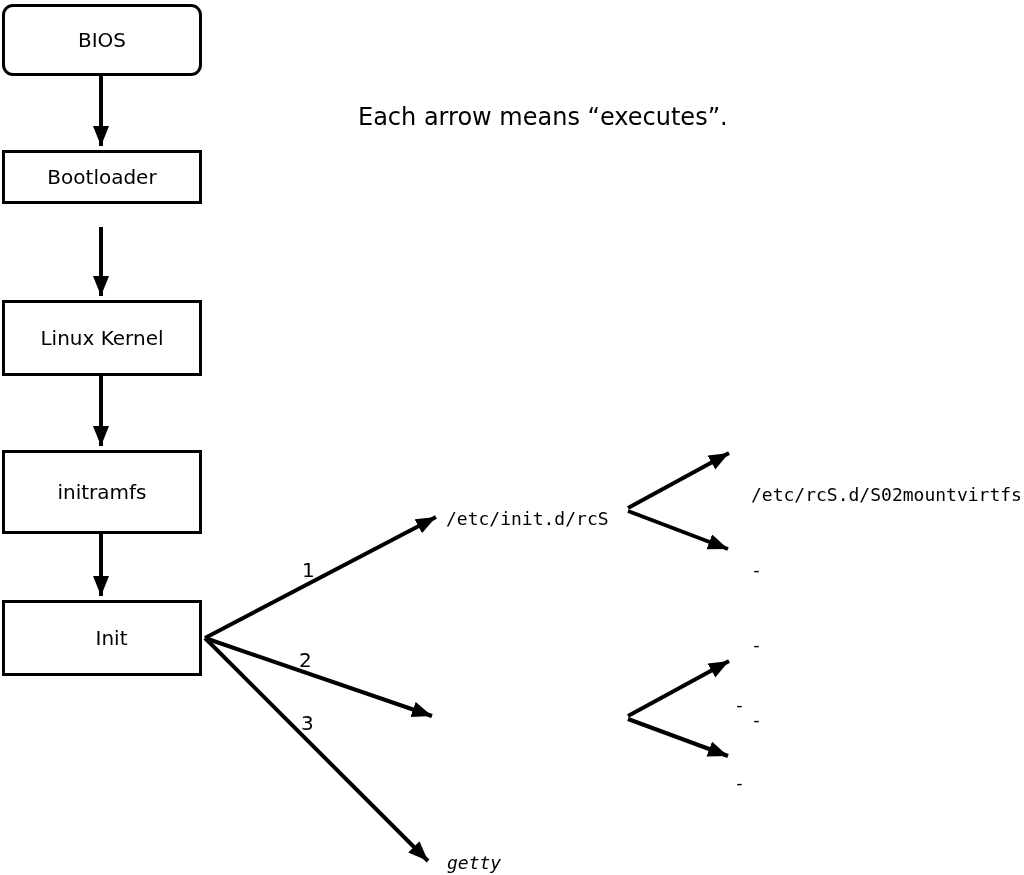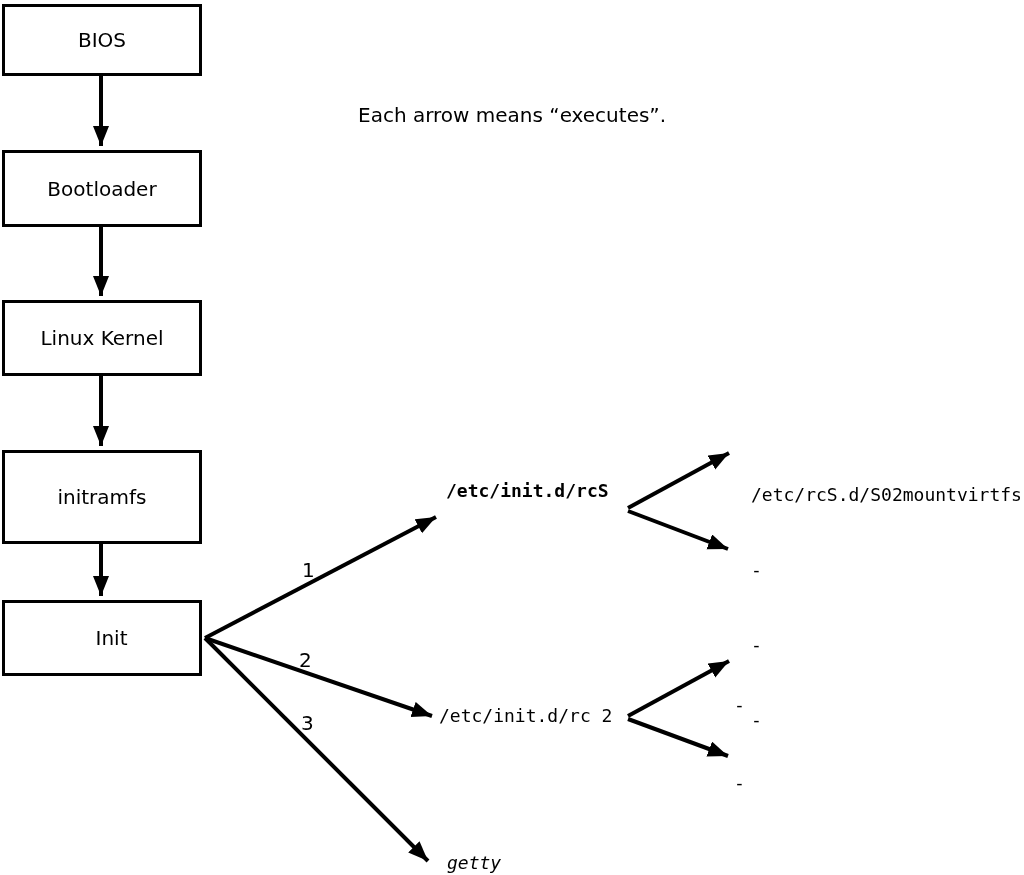--- a/index.html
+++ b/index.html
@@ -23,21 +23,21 @@
     display: flex;
     align-items: center;
     justify-content: center;
     font-size: 20px;
     line-height: 1;
   }
   .note {
     position: absolute;
     left: 358px;
     top: 103px;
-    font-size: 20px;
+    font-size: 24px;
     white-space: pre;
   }
   .numlbl {
     position: absolute;
     font-size: 20px;
     line-height: 1;
   }
   .mono {
     position: absolute;
     font-family: "DejaVu Sans Mono", monospace;
@@ -72,42 +72,41 @@
       <path d="M628,508 L729,453" marker-end="url(#ah)"></path>
       <path d="M628,511 L728,549" marker-end="url(#ah)"></path>
 
       <path d="M628,716 L729,661" marker-end="url(#ah)"></path>
       <path d="M628,719 L728,756" marker-end="url(#ah)"></path>
     </g>
   </svg>
 
   <div class="note">Each arrow means “executes”.</div>
 
-  <div class="node" style="top:4px;height:72px;">
+  <div class="node" style="top:4px;height:72px;border-radius:11px;">
     <span>BIOS</span>
   </div>
-  <div class="node" style="top:150px;height:77px;">
+  <div class="node" style="top:150px;height:54px;">
     <span>Bootloader</span>
   </div>
   <div class="node" style="top:300px;height:76px;align-items:center;">
     <span>Linux Kernel</span>
   </div>
-  <div class="node" style="top:450px;height:94px;">
+  <div class="node" style="top:450px;height:84px;">
     <span>initramfs</span>
   </div>
   <div class="node" style="top:600px;height:76px;padding-left:19px;">
     <span>Init</span>
   </div>
 
   <div class="numlbl" style="left:302px;top:560px;">1</div>
   <div class="numlbl" style="left:299px;top:650px;">2</div>
   <div class="numlbl" style="left:301px;top:713px;">3</div>
 
-  <div class="mono" style="left:446px;top:481px;font-weight:bold;">/etc/init.d/rcS</div>
-  <div class="mono" style="left:439px;top:706px;">/etc/init.d/rc 2</div>
+  <div class="mono" style="left:446px;top:509px;">/etc/init.d/rcS</div>
   <div class="mono" style="left:447px;top:853px;font-style:italic;">getty</div>
 
   <div class="mono childcol" style="left:734px;top:432px;margin-left:17px;">
     <div>/etc/rcS.d/S02mountvirtfs</div>
     <div>-</div>
     <div>-</div>
     <div>-</div>
   </div>
 
   <div class="mono childcol2" style="left:734px;top:640px;">

